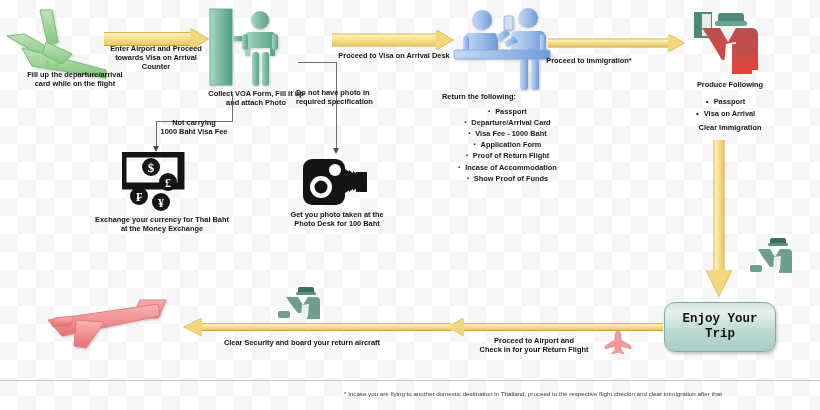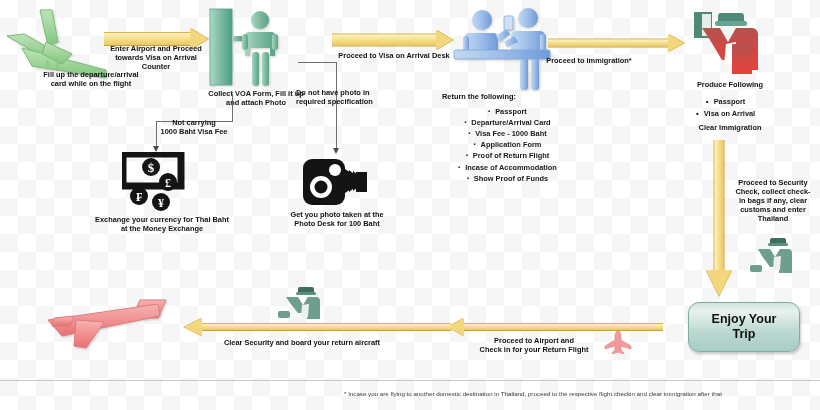--- a/index.html
+++ b/index.html
@@ -113,21 +113,21 @@
       <g fill="url(#gpl)" stroke="#79bb74" stroke-width="1">
         <path d="M38 2 L50 2 L56 34 L46 38 Z"></path>
         <path d="M5 28 L22 26 L54 44 L46 52 Z"></path>
         <path d="M20 40 L104 62 L104 70 L30 58 Z"></path>
         <path d="M44 34 L70 46 L60 56 L40 46 Z"></path>
       </g>
       <rect x="44" y="52" width="3" height="6" fill="#8ec987"></rect>
       <rect x="54" y="55" width="3" height="6" fill="#8ec987"></rect>
     </svg>
   </div>
-  <div class="lbl sm" style="left:0px;top:70px;width:150px;margin-left:16px;">Fill up the departure/arrival<br>card while on the flight</div>
+  <div class="lbl sm" style="left:0px;top:70px;width:150px;">Fill up the departure/arrival<br>card while on the flight</div>
 
   <div class="yarrow right" style="left:104px;top:28px;width:104px;height:22px;--hh:11px;--hw:18px;">
     <div class="shaft" style="width:86px;height:12px;"></div>
     <div class="head" style="left:86px;"></div>
   </div>
   <div class="lbl sm" style="left:98px;top:44px;width:116px;">Enter Airport and Proceed<br>towards Visa on Arrival<br>Counter</div>
 
   <div class="abs shadowed" style="left:208px;top:8px;width:90px;height:82px;">
     <svg width="90" height="82" viewBox="0 0 90 82">
       <defs>
@@ -269,33 +269,32 @@
   <div class="bul dot" style="left:696px;top:96px;">
     <div class="row">Passport</div>
     <div class="row">Visa on Arrival</div>
   </div>
   <div class="lbl sm" style="left:674px;top:123px;width:112px;">Clear Immigration</div>
 
   <div class="yarrow down" style="left:704px;top:140px;width:30px;height:158px;--hh:26px;--hw:13px;">
     <div class="shaft" style="width:9px;height:132px;"></div>
     <div class="head" style="top:130px;"></div>
   </div>
-  <div class="lbl sm" style="left:726px;top:178px;width:94px;">Proceed to Security<br>Check, collect check-<br>in bags if any, clear<br>customs and enter<br>Thailand</div>
 
   <div class="abs" style="left:750px;top:237px;width:46px;height:38px;">
     <svg width="46" height="38" viewBox="0 0 46 38">
       <path d="M22 1 h12 a2 2 0 0 1 2 2 v4 h-16 v-4 a2 2 0 0 1 2 -2 z" fill="#3f6e5f"></path>
       <rect x="18" y="6" width="20" height="3" rx="1.5" fill="#5b8f7d"></rect>
       <path d="M8 12 h12 l5 8 l5 -8 h8 a4 4 0 0 1 4 4 v20 h-13 v-6 h-9 l-8 -11 z" fill="#6e9e8e"></path>
       <path d="M24 20 l7 -1 l-1 14 h-7 z" fill="#eaf2ef"></path>
       <rect x="0" y="28" width="12" height="7" rx="2" fill="#6e9e8e"></rect>
     </svg>
   </div>
 
-  <div class="trip-box" style="left:688px;top:302px;width:110px;height:48px;">
+  <div class="trip-box" style="left:664px;top:302px;width:110px;height:48px;font-family:Liberation Mono, monospace;">
     <span>Enjoy Your<br>Trip</span>
   </div>
 
   <div class="yarrow left" style="left:448px;top:318px;width:216px;height:18px;--hh:9px;--hw:16px;">
     <div class="shaft" style="left:15px;width:200px;height:6px;"></div>
     <div class="head" style="left:0px;"></div>
   </div>
   <div class="lbl sm" style="left:468px;top:336px;width:132px;">Proceed to Airport and<br>Check in for your Return Flight</div>
 
   <div class="abs" style="left:604px;top:330px;width:30px;height:24px;">

